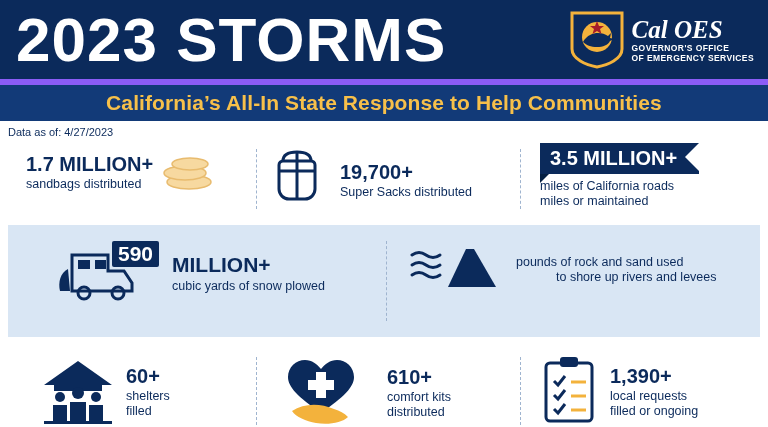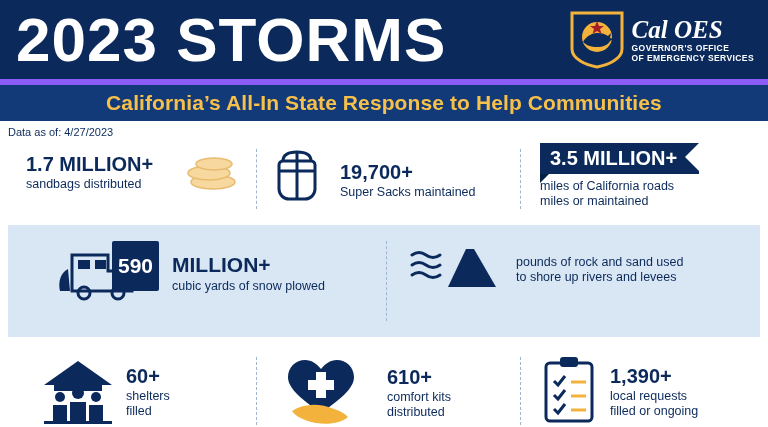--- a/index.html
+++ b/index.html
@@ -202,21 +202,21 @@
     align-items: center;
   }
   .snow-badge {
     position: absolute;
     left: 58px;
     top: -2px;
     background: #0b2a5b;
     color: #ffffff;
     font-size: 21px;
     font-weight: bold;
-    padding: 13px 6px;
+    padding: 1px 6px;
     border-radius: 2px;
   }
 
   
   .row3 { position: absolute; top: 228px; left: 0; width: 768px; height: 84px; }
   .r3c1 { position: absolute; left: 38px; top: 6px; width: 210px; display:flex; align-items:center; gap:8px;}
   .r3c2 { position: absolute; left: 282px; top: 6px; width: 230px; display:flex; align-items:center; gap:27px;}
   .r3c3 { position: absolute; left: 540px; top: 6px; width: 222px; display:flex; align-items:center; gap:10px;}
 
   .icon { flex: 0 0 auto; }
@@ -255,21 +255,21 @@
 
   <div class="body-area">
 
     <div class="data-asof">Data as of: 4/27/2023</div>
 
     <div class="row1">
       <div class="divider" style="left:256px;"></div>
       <div class="divider" style="left:520px;"></div>
 
       <div class="r1c1">
-        <div style="display:flex; align-items:center;justify-content:space-between;">
+        <div style="display:flex; align-items:center;">
           <div class="txtblock">
             <div class="stat-num">1.7 MILLION+</div>
             <div class="stat-label">sandbags distributed</div>
           </div>
           <div class="icon" style="margin-left:6px;">
             <svg width="58" height="44" viewBox="0 0 58 44">
               <ellipse cx="30" cy="33" rx="22" ry="7" fill="#f7d9a0" stroke="#e8bb6e" stroke-width="1.5"></ellipse>
               <ellipse cx="26" cy="24" rx="21" ry="7" fill="#f7d9a0" stroke="#e8bb6e" stroke-width="1.5"></ellipse>
               <ellipse cx="31" cy="15" rx="18" ry="6" fill="#f7d9a0" stroke="#e8bb6e" stroke-width="1.5"></ellipse>
             </svg>
@@ -281,21 +281,21 @@
         <div class="icon">
           <svg width="54" height="60" viewBox="0 0 54 60">
             <path d="M13 12 h28 a4 4 0 0 1 4 4 v24 a10 10 0 0 1 -10 10 h-16 a10 10 0 0 1 -10 -10 v-24 a4 4 0 0 1 4 -4 z" fill="none" stroke="#0b2a5b" stroke-width="3"></path>
             <path d="M13 12 c0 -7 6 -9 14 -9 c8 0 14 2 14 9" fill="none" stroke="#0b2a5b" stroke-width="3"></path>
             <line x1="27" y1="3" x2="27" y2="50" stroke="#0b2a5b" stroke-width="3"></line>
             <line x1="9" y1="22" x2="45" y2="22" stroke="#0b2a5b" stroke-width="3"></line>
           </svg>
         </div>
         <div class="txtblock">
           <div class="stat-num">19,700+</div>
-          <div class="stat-label">Super Sacks maintained</div>
+          <div class="stat-label">Super Sacks distributed</div>
         </div>
       </div>
 
       <div class="r1c3">
         <div style="position:relative; width:222px;">
           <div class="banner">
             <span>3.5 MILLION+</span>
             <span class="banner-tail"></span>
           </div>
           <div class="stat-label" style="margin-top:5px;">miles of California roads</div>
@@ -334,21 +334,21 @@
               <g stroke="#0b2a5b" stroke-width="3" fill="none" stroke-linecap="round">
                 <path d="M4 16 q7 -5 14 0 t14 0"></path>
                 <path d="M4 26 q7 -5 14 0 t14 0"></path>
                 <path d="M4 36 q7 -5 14 0 t14 0"></path>
               </g>
               <path d="M40 48 L58 10 L66 10 L88 48 Z" fill="#0b2a5b"></path>
             </svg>
           </div>
           <div class="txtblock">
             <div class="stat-label">pounds of rock and sand used</div>
-            <div class="stat-label" style="margin-top:0;">to shore up rivers and levees</div>
+            <div class="stat-label" style="margin-top:0;margin-left:40px;">to shore up rivers and levees</div>
           </div>
         </div>
       </div>
     </div>
 
     <div class="row3">
       <div class="divider" style="left:256px; top:8px; bottom:8px;"></div>
       <div class="divider" style="left:520px; top:8px; bottom:8px;"></div>
 
       <div class="r3c1">

